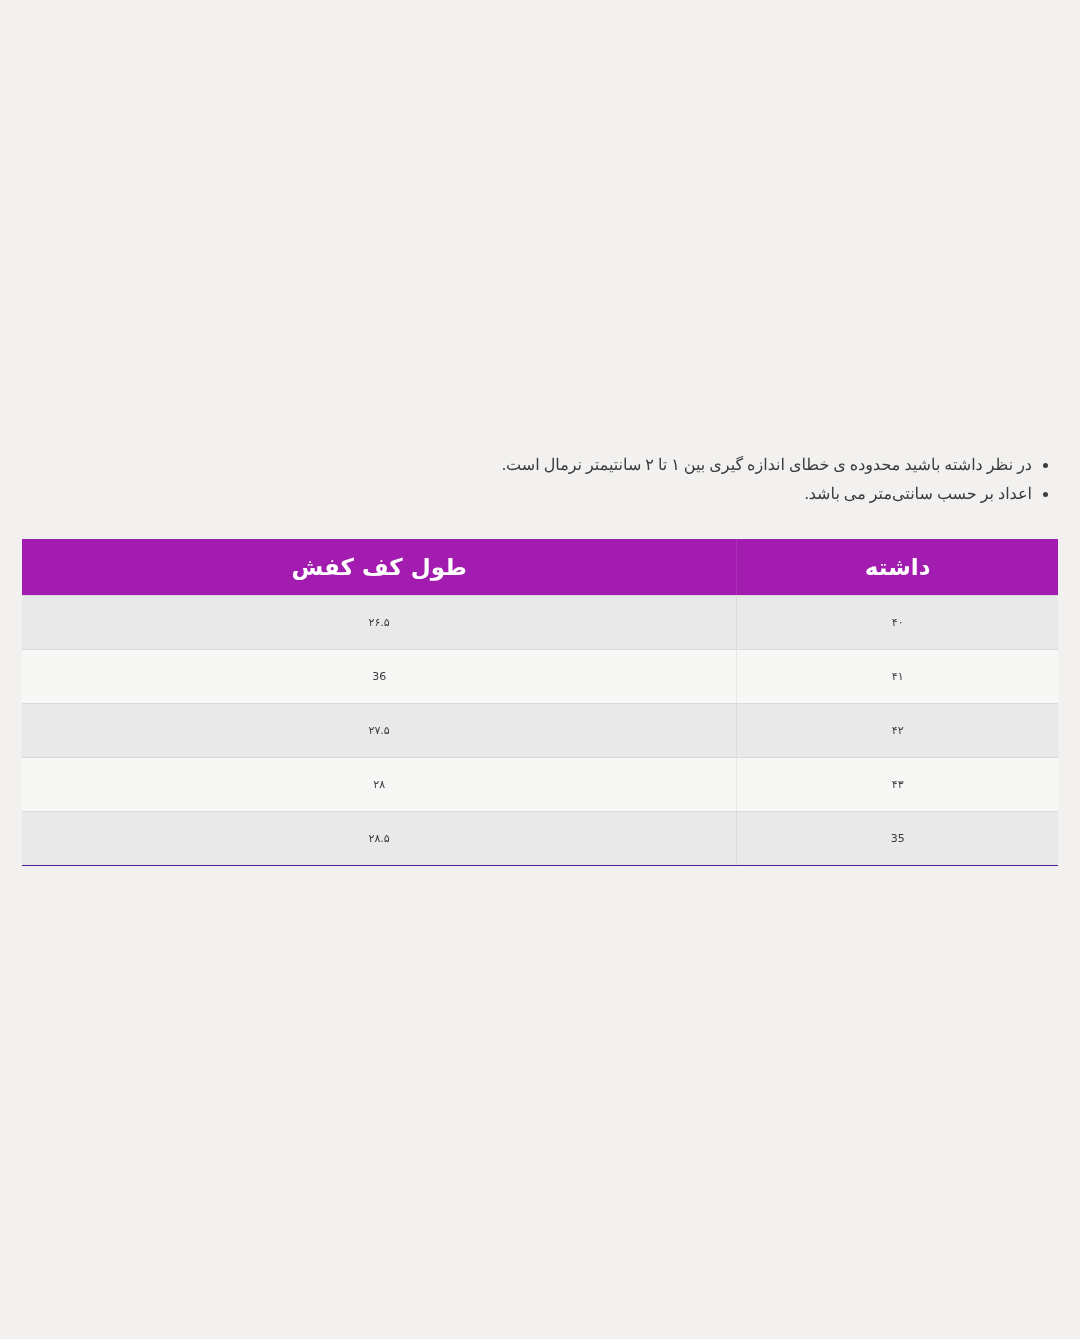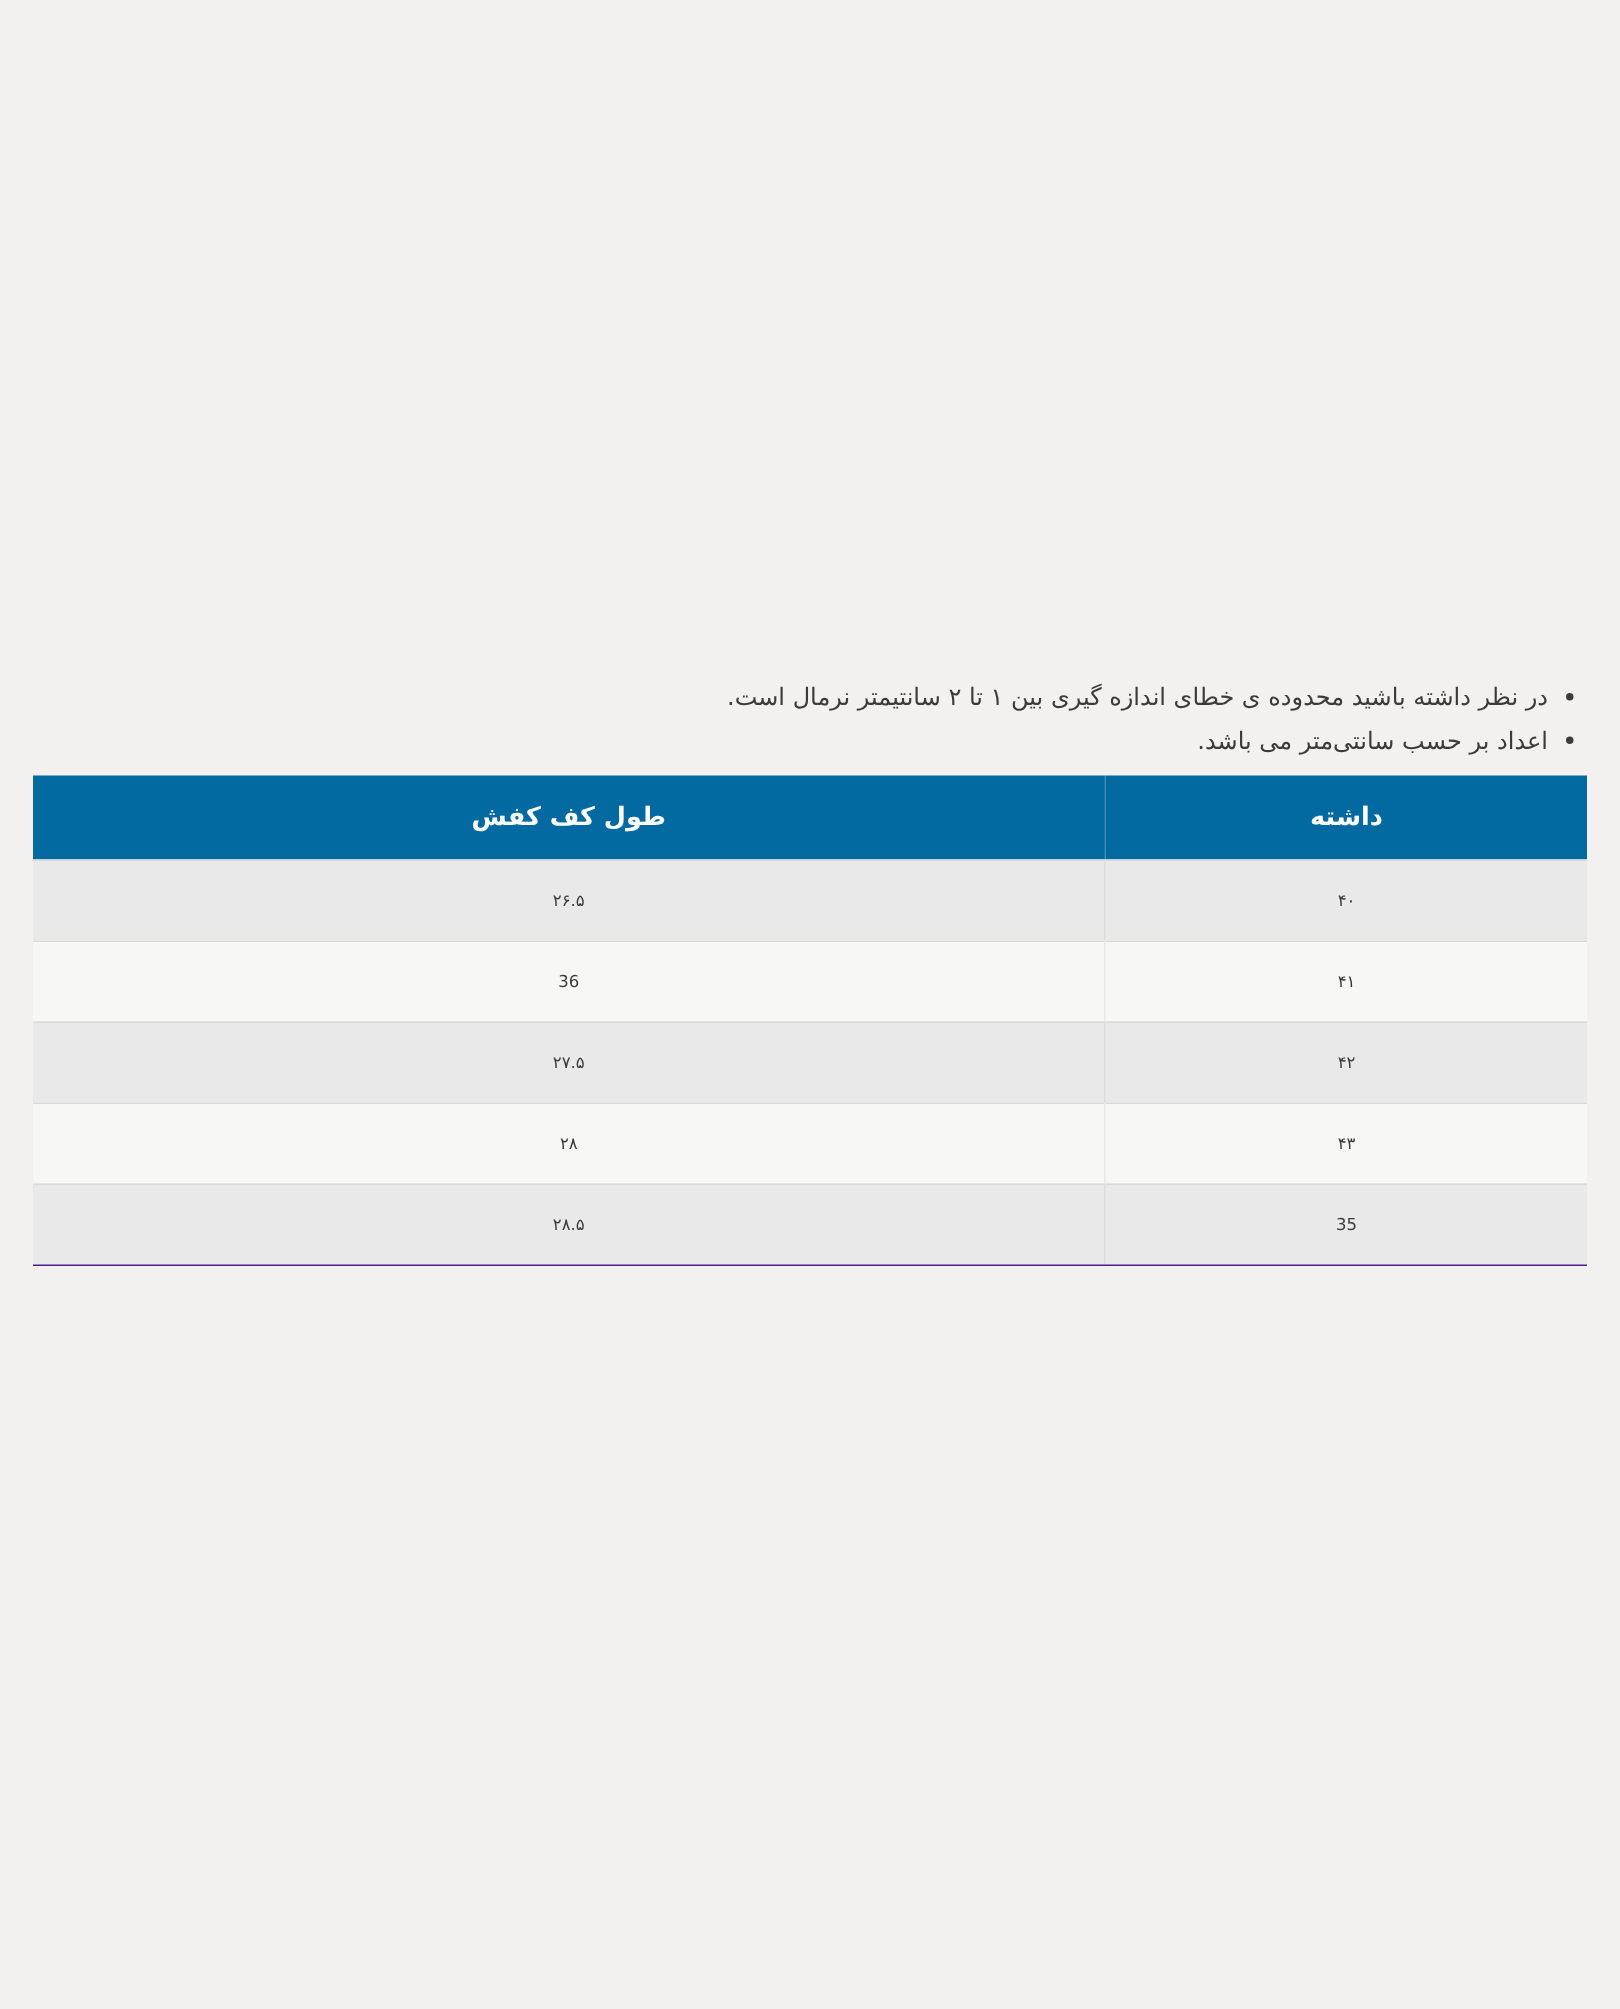--- a/index.html
+++ b/index.html
@@ -12,45 +12,46 @@
     font-family: "DejaVu Sans", sans-serif;
     direction: rtl;
     overflow: hidden;
   }
   .content {
     width: 1036px;
     margin: 0 auto;
     padding-top: 450px;
   }
   ul.notes {
-    margin: 0 0 9px 0;
+    margin: 0 0 31px 0;
     padding: 0 26px 0 0;
     list-style: disc;
     color: #3b3b3b;
     font-size: 16px;
     line-height: 29px;
+    font-family: Liberation Serif, serif;
   }
   ul.notes li {
     color: #3b3b3b;
   }
   table.size-chart {
     width: 100%;
     border-collapse: collapse;
     table-layout: fixed;
   }
   table.size-chart th,
   table.size-chart td {
     text-align: center;
     vertical-align: middle;
     padding: 0;
   }
   table.size-chart thead th {
-    background: #0369a1;
+    background: #a21caf;
     color: #ffffff;
-    font-size: 17px;
+    font-size: 23px;
     font-weight: bold;
     height: 56px;
   }
   table.size-chart thead th.col-size {
     border-left: 1px solid rgba(255,255,255,0.09);
   }
   table.size-chart tbody td {
     height: 54px;
     font-size: 11px;
     color: #3b3b3b;

